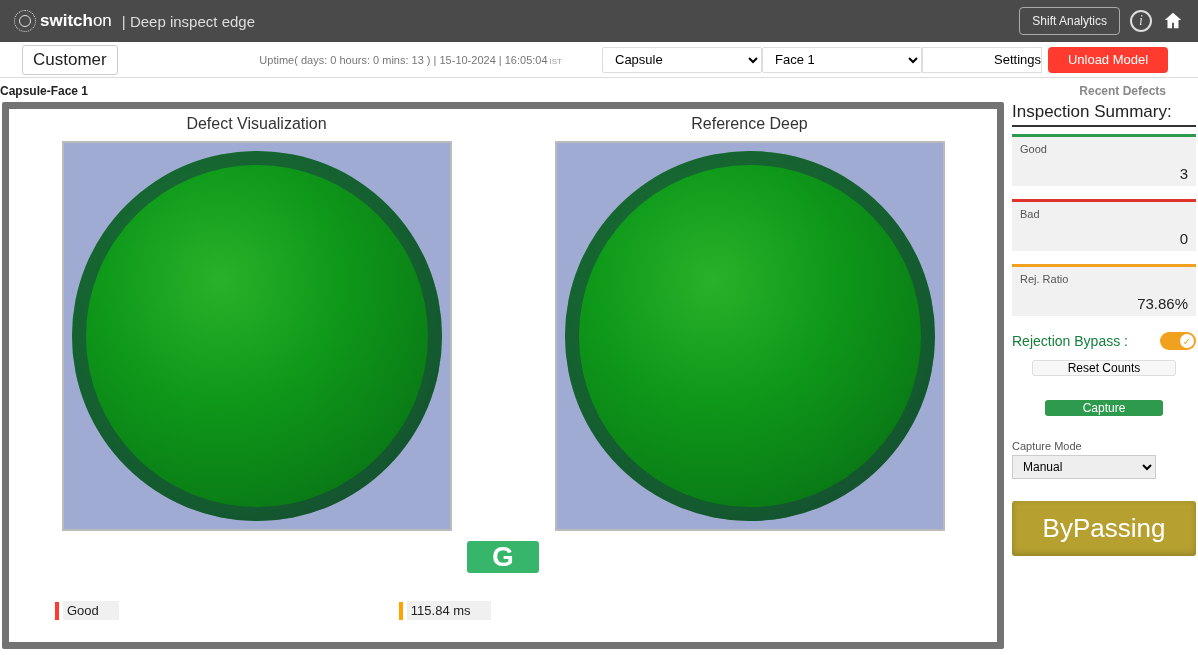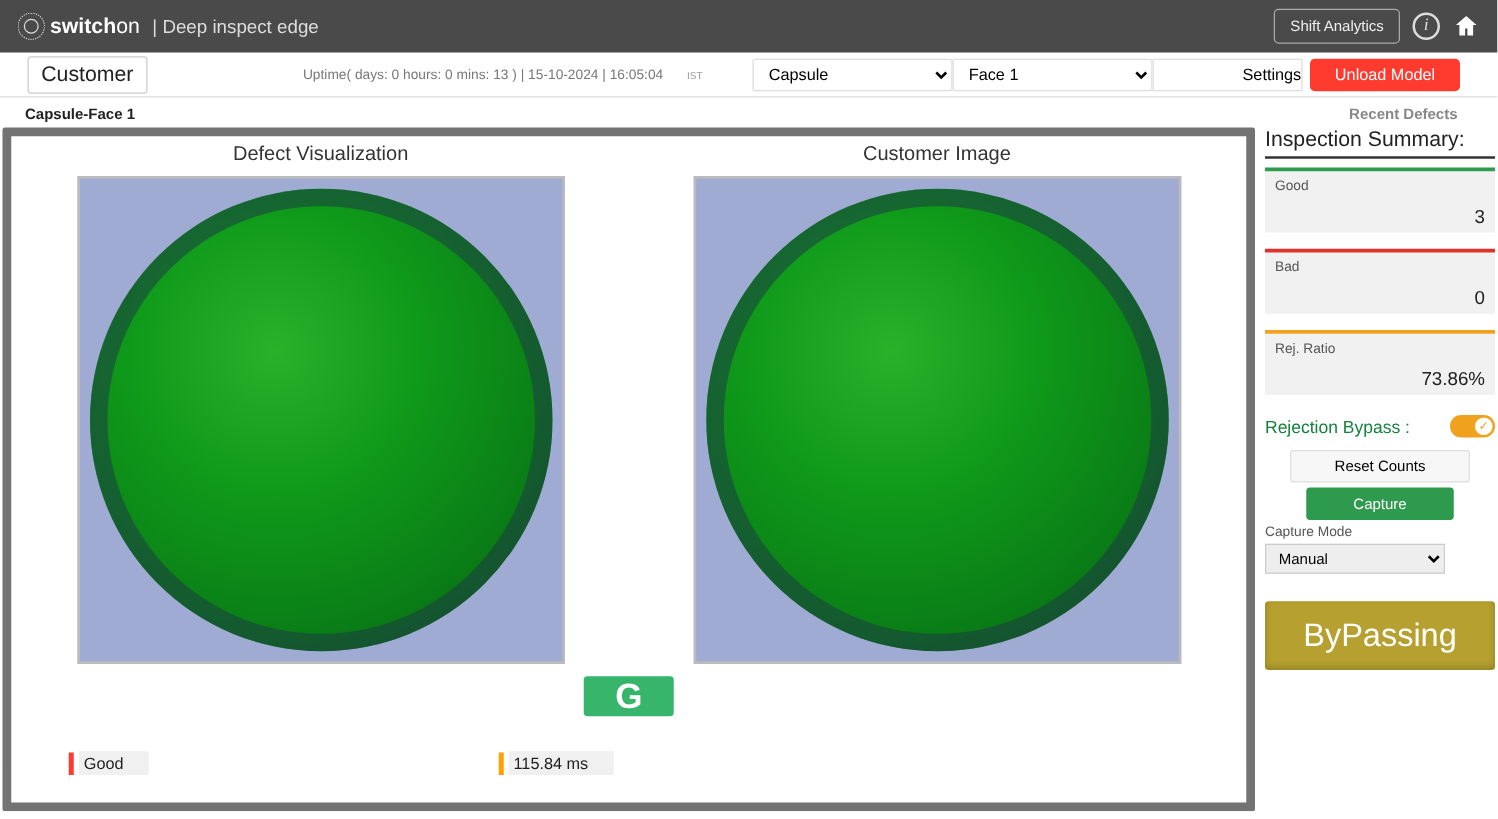--- a/index.html
+++ b/index.html
@@ -16,28 +16,28 @@
     .topbar-spacer { flex: 1; }
     .shift-btn { border: 1px solid #aaa; color: #eee; background: transparent; padding: 6px 12px; border-radius: 4px; font-size: 12px; cursor: pointer; }
     .info-icon { width: 22px; height: 22px; border: 2px solid #ddd; border-radius: 50%; margin: 0 10px; display: flex; align-items: center; justify-content: center; font-size: 14px; color: #ddd; cursor: pointer; font-style: italic; font-family: serif;}
     .home-icon { width: 22px; height: 22px; cursor: pointer; }
     .home-icon svg { fill: #fff; }
     
     
     .subheader { display: flex; align-items: center; height: 36px; border-bottom: 1px solid #ddd; padding: 0 0; }
     .customer-chip { margin: 0 22px 0 22px; font-size: 17px; background: #fff; border: 1px solid #ccc; border-radius: 3px; padding: 4px 10px; min-width: 70px;}
     .uptime { color: #777; font-size: 11px; margin-left: auto; margin-right: 40px; }
-    .uptime-t { font-size: 8px; color:#999; margin-left:19px;}
+    .uptime-t { font-size: 8px; color:#999; margin-left:2px;}
     .select-pill { border: 1px solid #ddd; height: 26px; padding: 0 8px; font-size: 13px; width: 160px; background: #fff; border-radius: 2px; }
     .sel-wrapper{ display:flex; gap:0;}
     .settings-btn { border: 1px solid #ddd; background: #fff; height: 26px; width: 120px; font-size: 13px; cursor: pointer; text-align: right; }
     .unload-btn { background: #ff3b30; color: #fff; border: none; height: 26px; width: 120px; font-size: 13px; border-radius: 4px; margin: 0 30px 0 6px; cursor: pointer; }
     
     
-    .context-row { display: flex; align-items: center; padding: 6px 2px 4px 20px; font-size: 12px;}
+    .context-row { display: flex; align-items: center; padding: 6px 2px 4px 0; font-size: 12px;}
     .context-left { font-weight: 700; }
     .context-right { margin-left: auto; color: #888; font-weight: 700; margin-right: 30px;}
     
     
     .mainwrap { display: flex; align-items: flex-start; padding: 0 2px; gap: 8px;}
     .viewer-panel { flex: 1; border: 7px solid #737373; border-radius: 2px; padding: 6px 46px 22px 46px; }
     .viewer-cols { display: flex; gap: 90px; }
     .viewer-col { flex: 1; display: flex; flex-direction: column; align-items: center; }
     .viewer-title { font-size: 16px; margin: 0 0 8px 0; color: #333; }
     
@@ -62,21 +62,21 @@
     .metric-card.bad .top-border{ background:#e0312a;}
     .metric-card.ratio .top-border{ background:#f0a21f;}
     .metric-card.total .top-border{ background:#f0a21f;}
     .metric-label { font-size:11px; color:#555;}
     .metric-value { font-size:15px; text-align:right; margin-top:10px;}
     
     .bypass-row { display:flex; align-items:center; font-size:14px; color:#15803d; margin: 4px 0 10px 0;}
     .toggle { position:relative; width:36px; height:18px; background:#f0a21f; border-radius:10px; margin-left:auto; cursor:pointer;}
     .toggle::after{ content:"✓"; position:absolute; right:2px; top:2px; width:14px; height:14px; background:#fff; border-radius:50%; font-size:10px; color:#f0a21f; display:flex; align-items:center; justify-content:center;}
     
-    .sidebar-btn { width: 144px; margin: 0 auto 4px auto; display:block; border:1px solid #ddd; background:#f7f7f7; height:26px; font-size:12px; border-radius:3px; cursor:pointer;}
+    .sidebar-btn { width: 144px; margin: 0 auto 24px auto; display:block; border:1px solid #ddd; background:#f7f7f7; height:16px; font-size:12px; border-radius:3px; cursor:pointer;}
     .sidebar-btn.capture{ background:#2e9a4d; color:#fff; border:none; width:118px;}
     .mode-label{ font-size:11px; color:#555; margin-bottom:3px;}
     .mode-select{ width:144px; height:24px; background:#eee; border:1px solid #ccc; font-size:12px; padding-left:6px;}
     
     .bypassing-banner{ background: linear-gradient(#b5a030,#b5a030); color:#fff; font-size:26px; font-weight:400; text-align:center; padding: 12px 0; border-radius:3px; margin-top:22px; box-shadow: inset 0 -2px 6px rgba(0,0,0,0.2);}
   </style>
 </head>
 <body>
 
 <div class="topbar">
@@ -122,21 +122,21 @@
 <div class="mainwrap">
   <div class="viewer-panel">
     <div class="viewer-cols">
       <div class="viewer-col">
         <div class="viewer-title">Defect Visualization</div>
         <div class="capsule-box">
           <div class="cap-outer"></div>
         </div>
       </div>
       <div class="viewer-col">
-        <div class="viewer-title">Customer Image</div>
+        <div class="viewer-title">Reference Deep</div>
         <div class="capsule-box ref">
           <div class="cap-outer"></div>
         </div>
       </div>
     </div>
 
     <div class="status-badge">G</div>
 
     <div class="bottom-stats">
       <div class="stat-chip">

